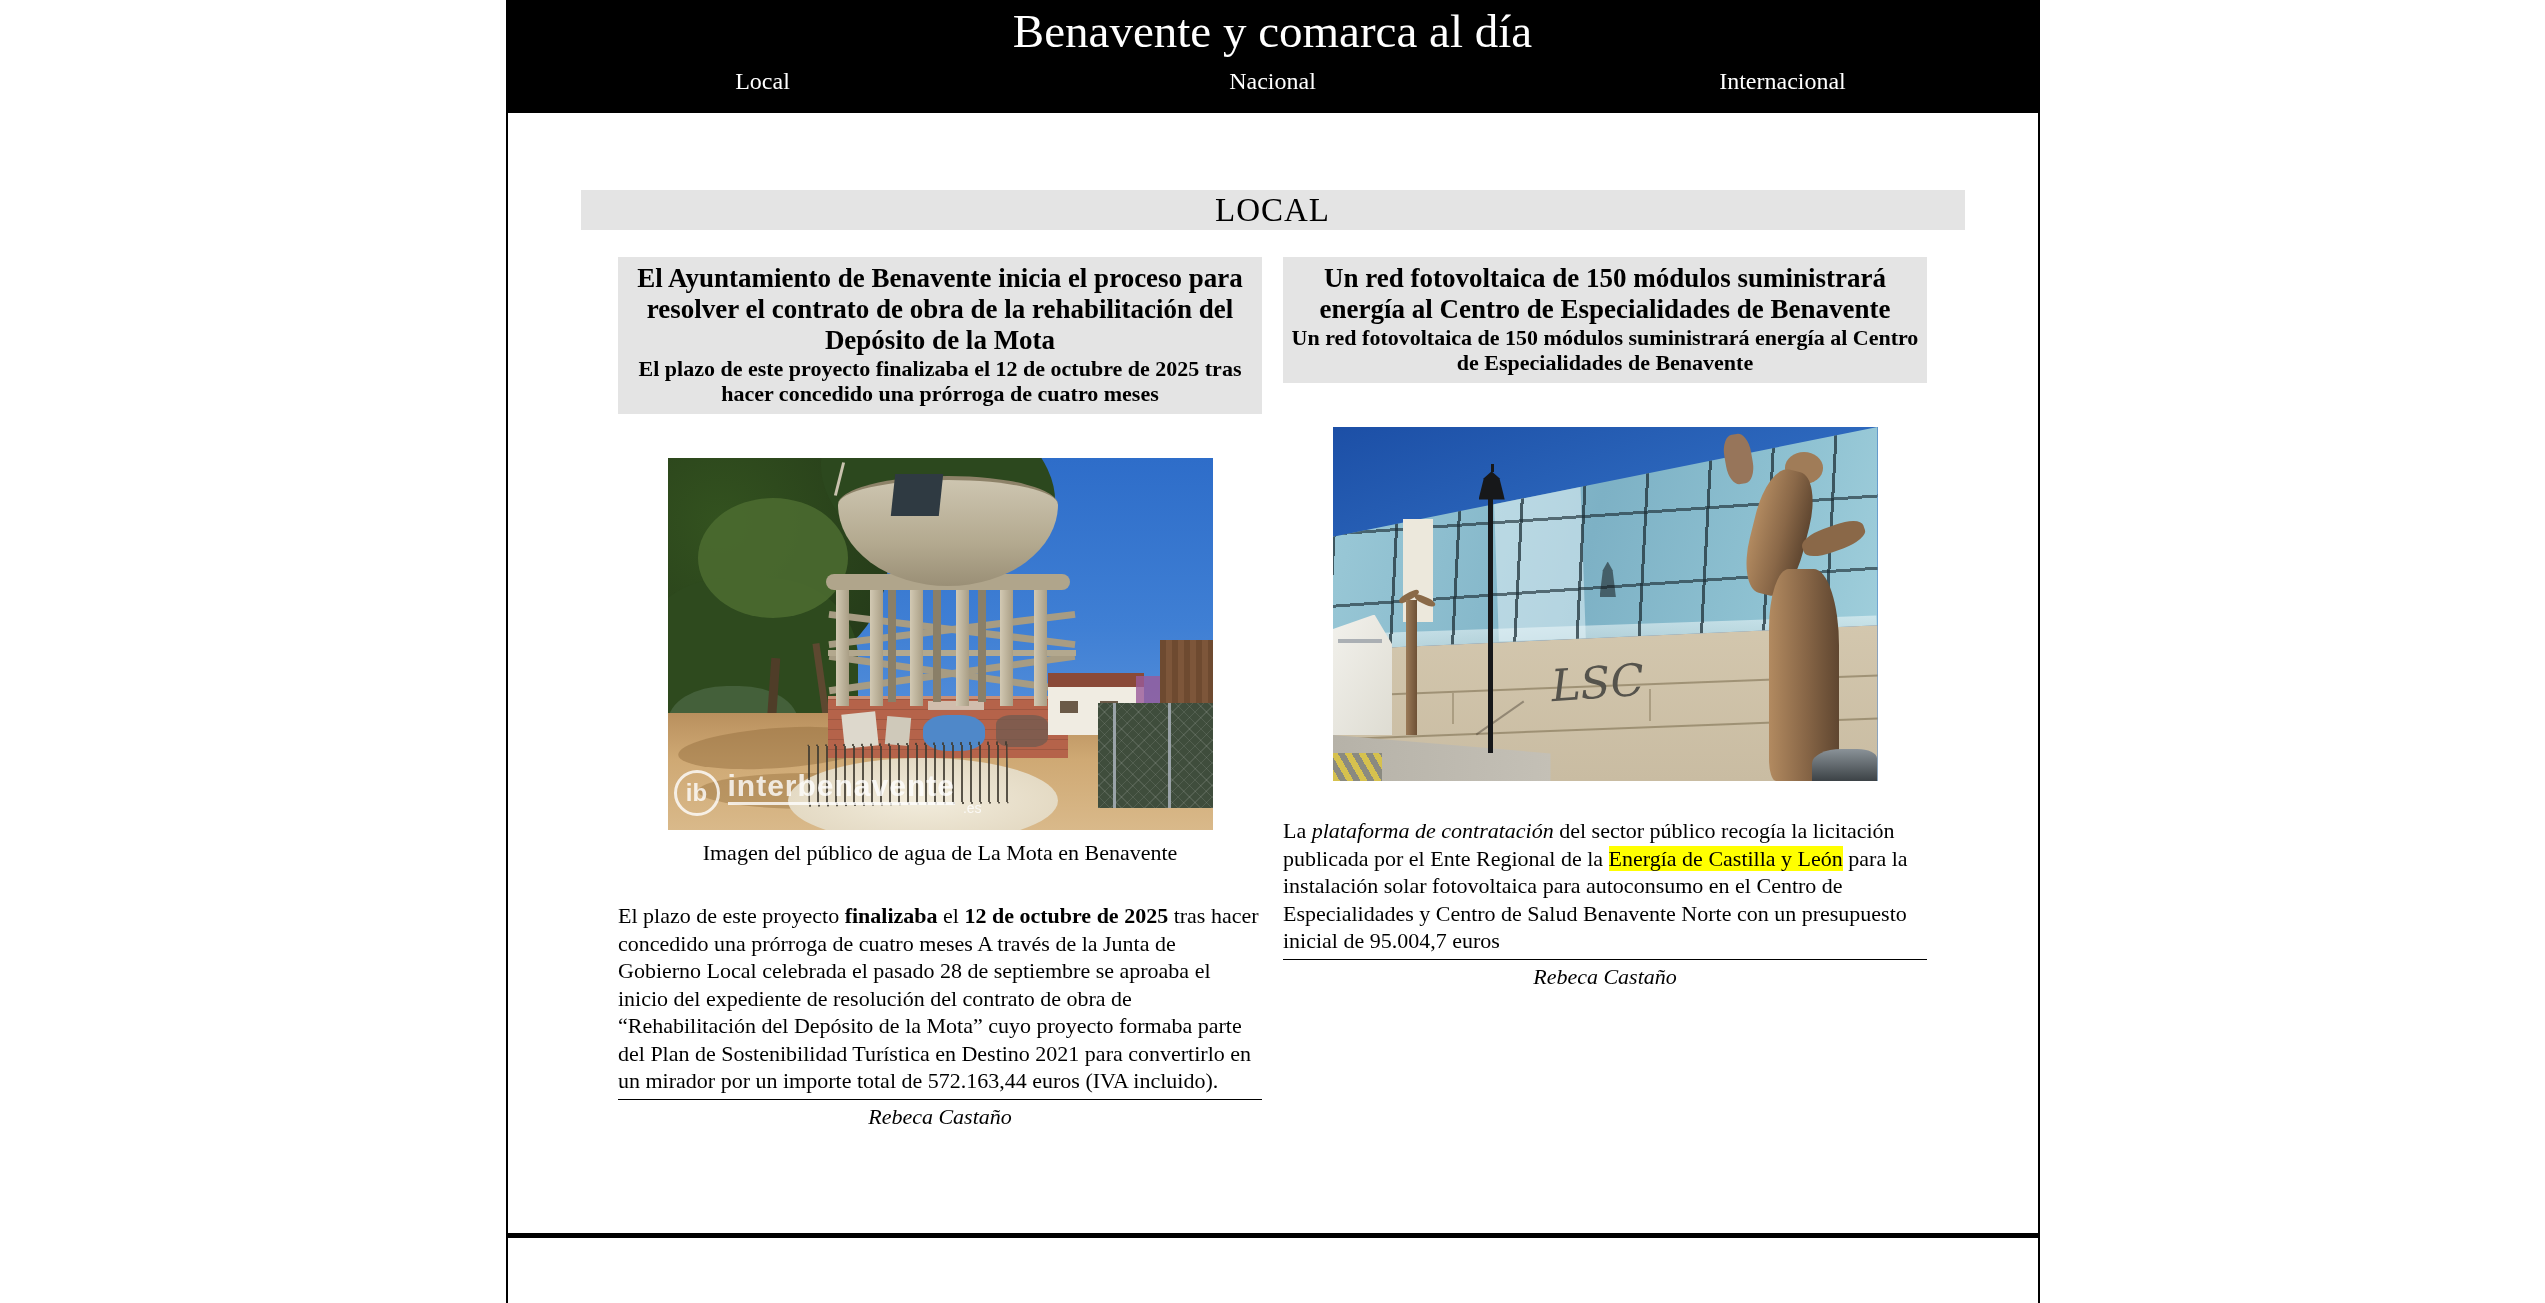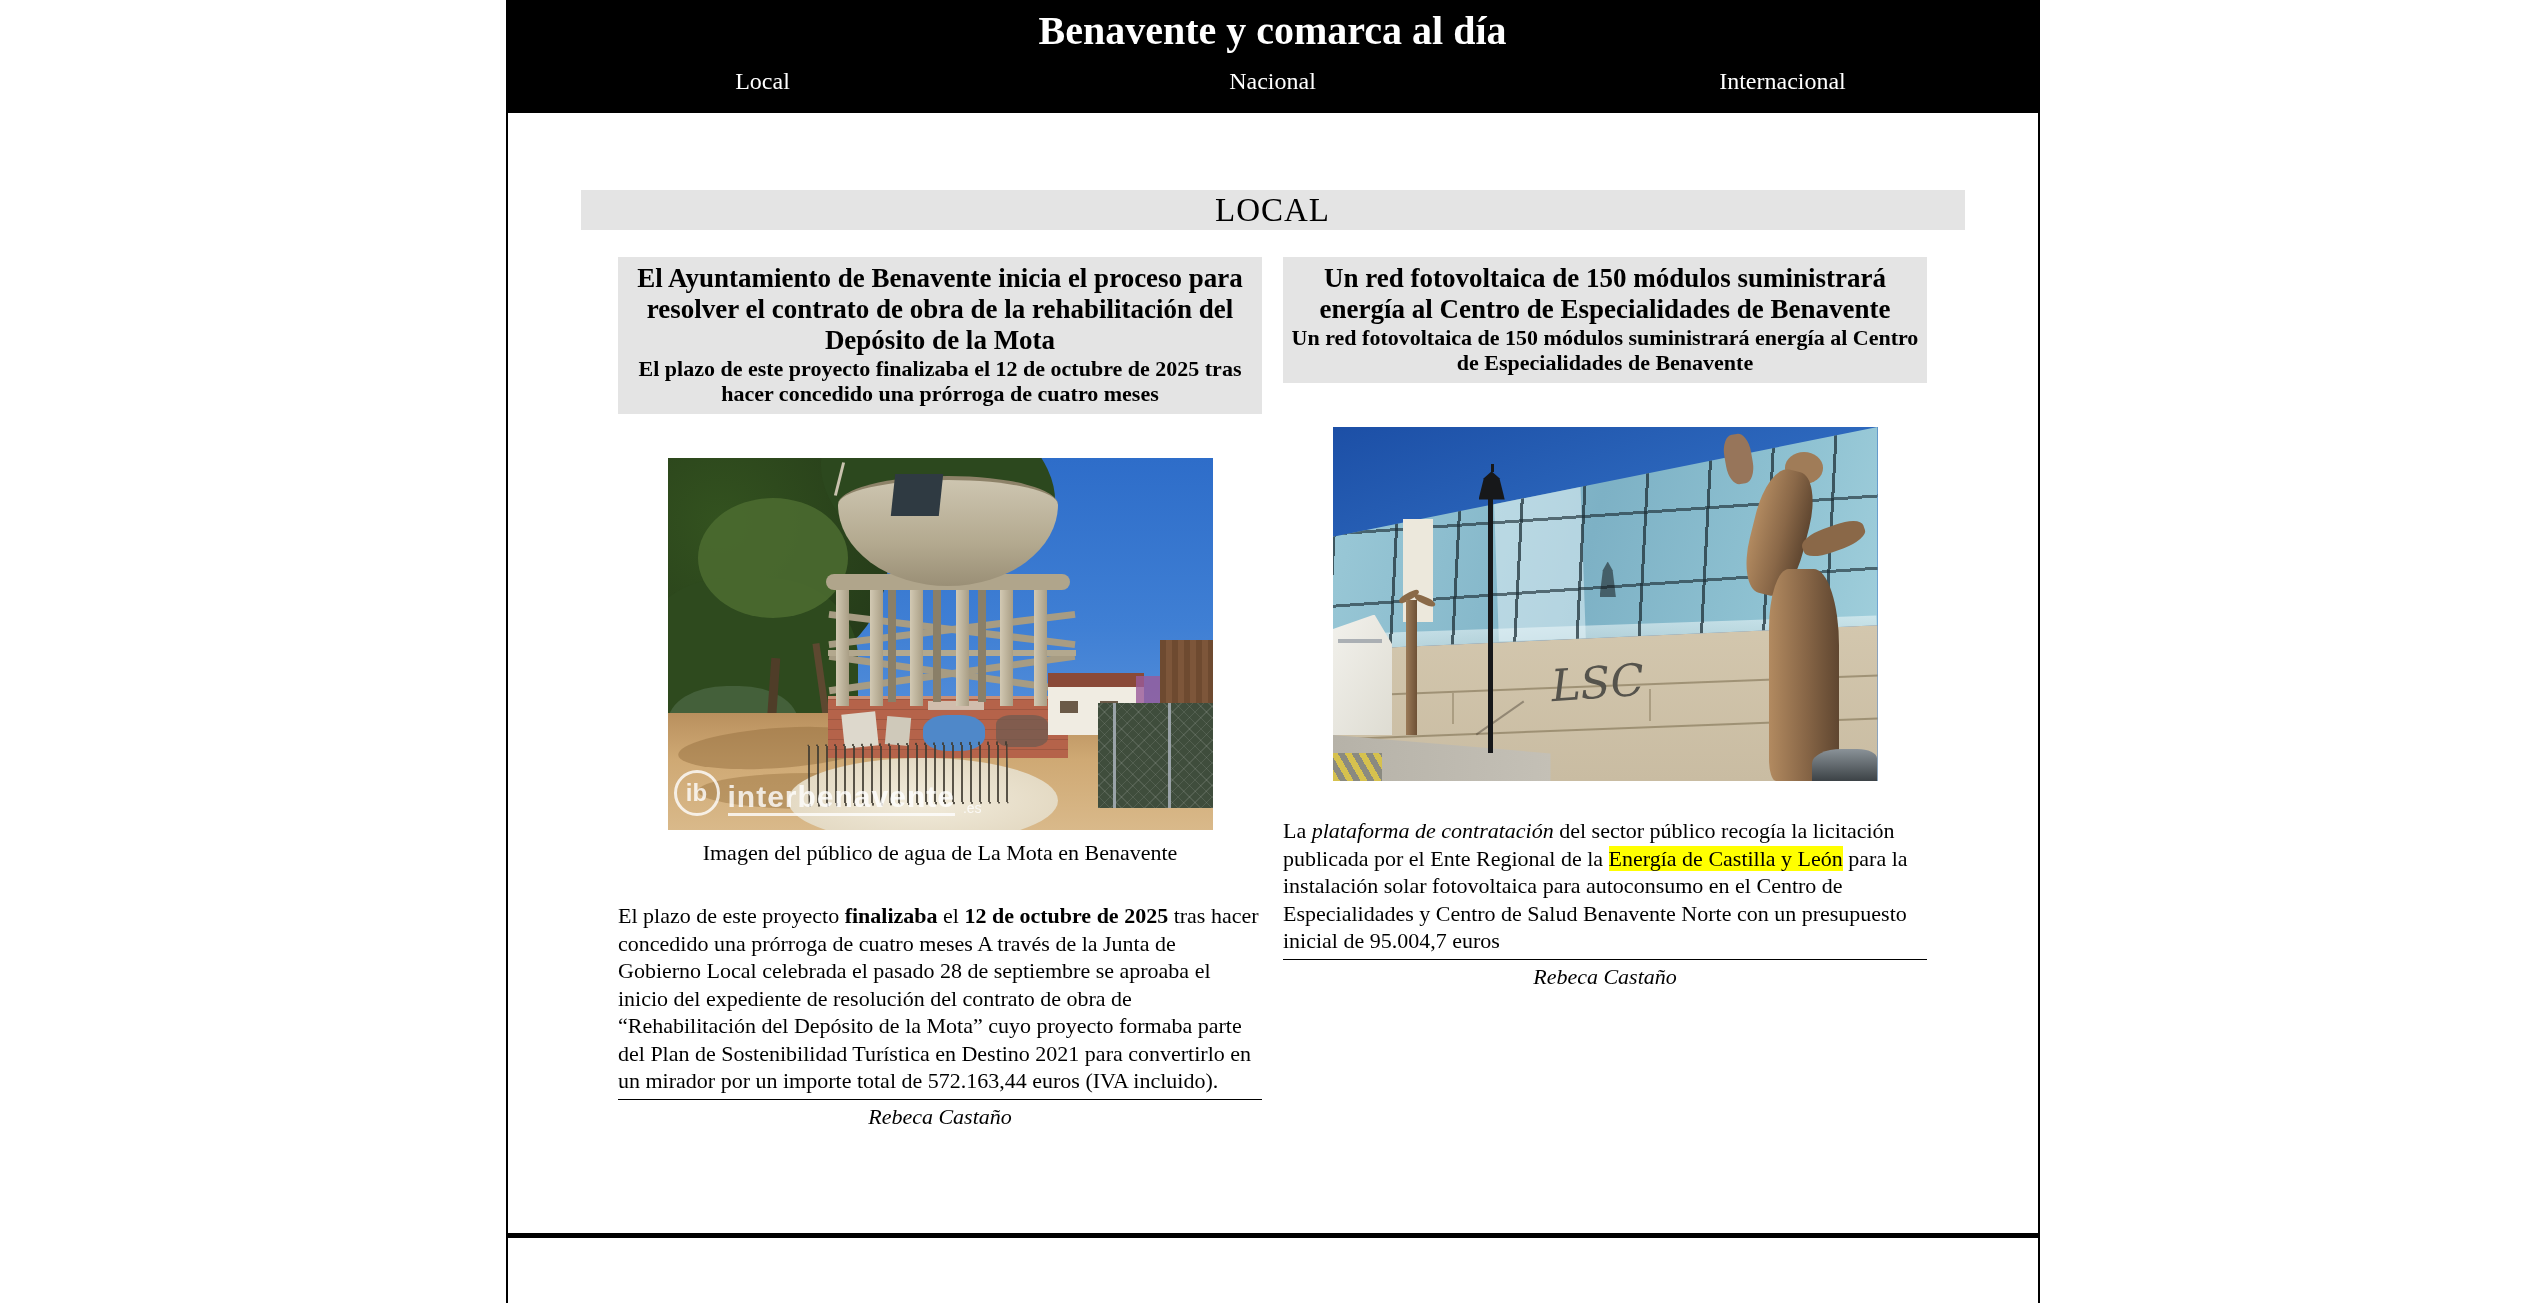--- a/index.html
+++ b/index.html
@@ -1,21 +1,21 @@
 <!DOCTYPE html>
 <html><head>
 <meta charset="utf-8">
 <style>
   * { box-sizing: border-box; }
   body { margin:0; background:#fff; font-family:"Liberation Serif","DejaVu Serif",serif; color:#000; }
   .page { width:1534px; margin:0 auto; border-left:2px solid #000; border-right:2px solid #000; min-height:1303px; padding-bottom:38px; }
 
   
   .masthead { background:#000; color:#fff; height:113px; }
-  .masthead-title { text-align:center; font-weight:bold; font-size:40px; line-height:46px; padding-top:8px; }
+  .masthead-title { text-align:center; font-weight:normal; font-size:47px; line-height:46px; padding-top:8px; }
   .masthead-nav { display:flex; margin-top:14px; }
   .nav-item { flex:1; text-align:center; font-size:24px; color:#fff; cursor:pointer; }
 
   
   .section-bar { width:1384px; margin:77px auto 27px auto; background:#e4e4e4; height:40px; line-height:40px; text-align:center; font-size:33px; letter-spacing:1px; }
 
   
   .columns { display:flex; justify-content:center; gap:21px; align-items:flex-start; }
   .column { width:644px; }
   .headline-block { background:#e4e4e4; text-align:center; padding:6px 4px 8px 4px; }
@@ -76,21 +76,21 @@
   .lp-house { left:380px; top:215px; width:96px; height:62px; background:#f0ece2; border-top:14px solid #8a4a38; }
   .lp-house i { position:absolute; display:block; background:#6b5a48; }
   .lp-w1 { left:12px; top:14px; width:18px; height:12px; }
   .lp-w2 { left:52px; top:14px; width:18px; height:12px; }
   .lp-mural { left:468px; top:218px; width:30px; height:56px; background:#9a5a9a; opacity:.8; }
   .lp-fencewood { left:492px; top:182px; width:53px; height:120px; background:repeating-linear-gradient(90deg,#6e4a30 0 6px,#7d563a 6px 12px); }
   .lp-fencemesh { left:430px; top:245px; width:115px; height:105px; background:repeating-linear-gradient(45deg, rgba(255,255,255,.10) 0 1px, rgba(0,0,0,0) 1px 8px), repeating-linear-gradient(-45deg, rgba(255,255,255,.10) 0 1px, rgba(0,0,0,0) 1px 8px), #3f4d3c; }
   .lp-pole1 { left:445px; top:245px; width:3px; height:105px; background:#9aa3a8; }
   .lp-pole2 { left:500px; top:245px; width:3px; height:105px; background:#9aa3a8; }
   .lp-rebar { left:140px; top:285px; width:200px; height:62px; background:repeating-linear-gradient(90deg,#3f3a30 0 2px, rgba(0,0,0,0) 2px 9px); opacity:.85; transform:rotate(-1deg); }
-  .lp-watermark { left:6px; bottom:14px; top:auto; display:flex; position:absolute; align-items:flex-end; gap:8px; opacity:.8; color:#fff; font-family:"Liberation Sans","DejaVu Sans",sans-serif; }
+  .lp-watermark { left:6px; bottom:14px; top:auto; display:flex; position:absolute; align-items:flex-start; gap:8px; opacity:.8; color:#fff; font-family:"Liberation Sans","DejaVu Sans",sans-serif; }
   .lp-watermark * { position:static; }
   .wm-logo { width:46px; height:46px; border:3px solid #fff; border-radius:50%; display:flex; align-items:center; justify-content:center; font-weight:bold; font-size:24px; }
   .wm-name { font-weight:bold; font-size:30px; letter-spacing:1px; border-bottom:3px solid #fff; line-height:32px; }
   .wm-tld { font-weight:normal; font-size:14px; align-self:flex-end; }
 
   
   .rp-sky { inset:0; background:linear-gradient(160deg,#1c4fa6 0%,#2f6bc0 40%,#4f8cd6 100%); }
   .rp-glass { inset:0; clip-path:polygon(0 31%, 100% 0, 100% 56%, 0 63%); background:linear-gradient(105deg,#9ccad8 0%,#7db1c5 45%,#8fc2d2 75%,#a5d2de 100%); }
   .rp-glass i { position:absolute; display:block; }
   .rp-gv { inset:-10%; background:repeating-linear-gradient(93deg, rgba(30,48,56,.75) 0 3px, rgba(0,0,0,0) 3px 62px); }

